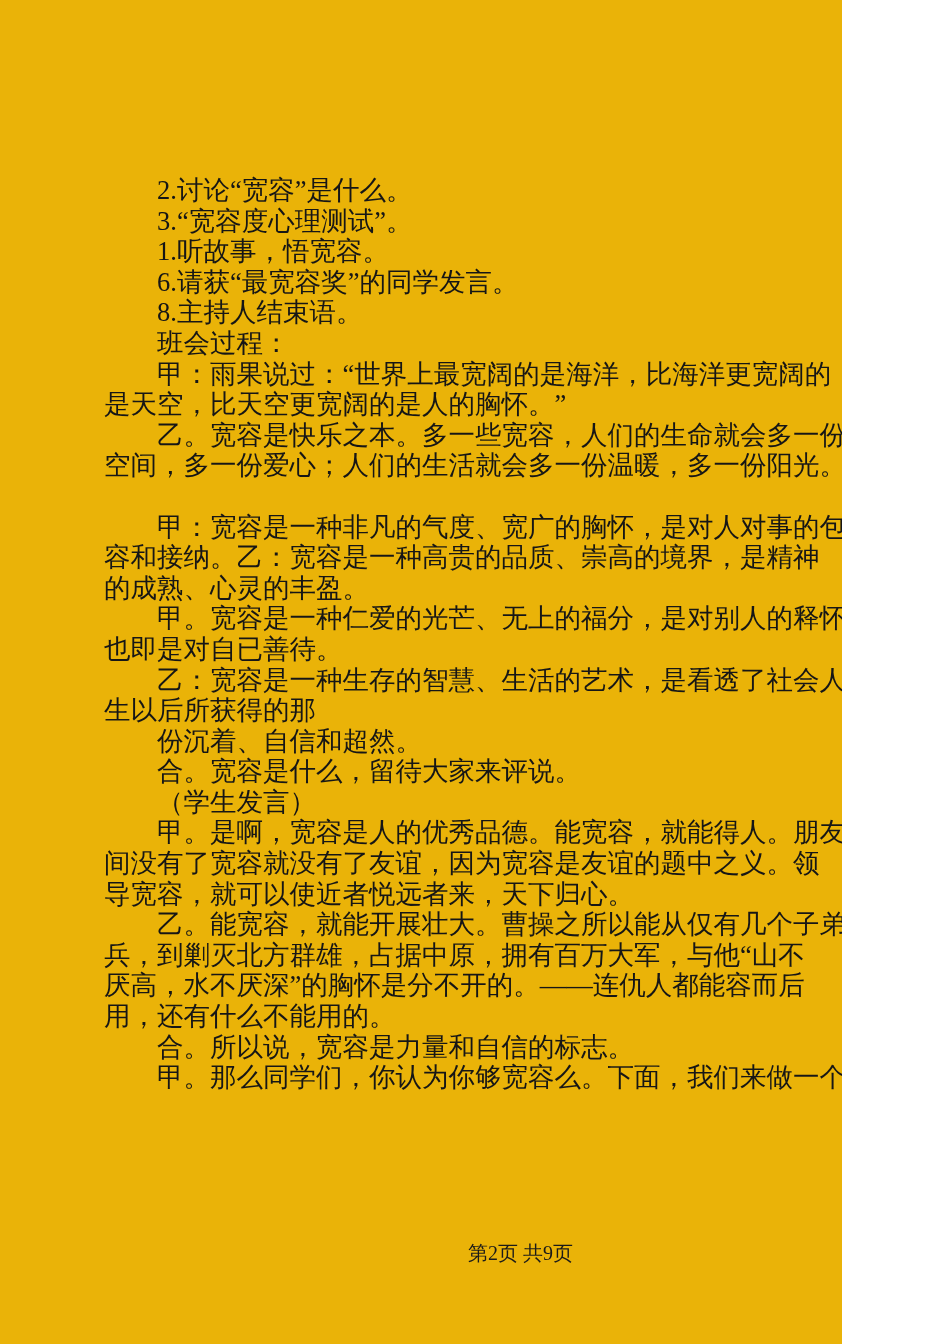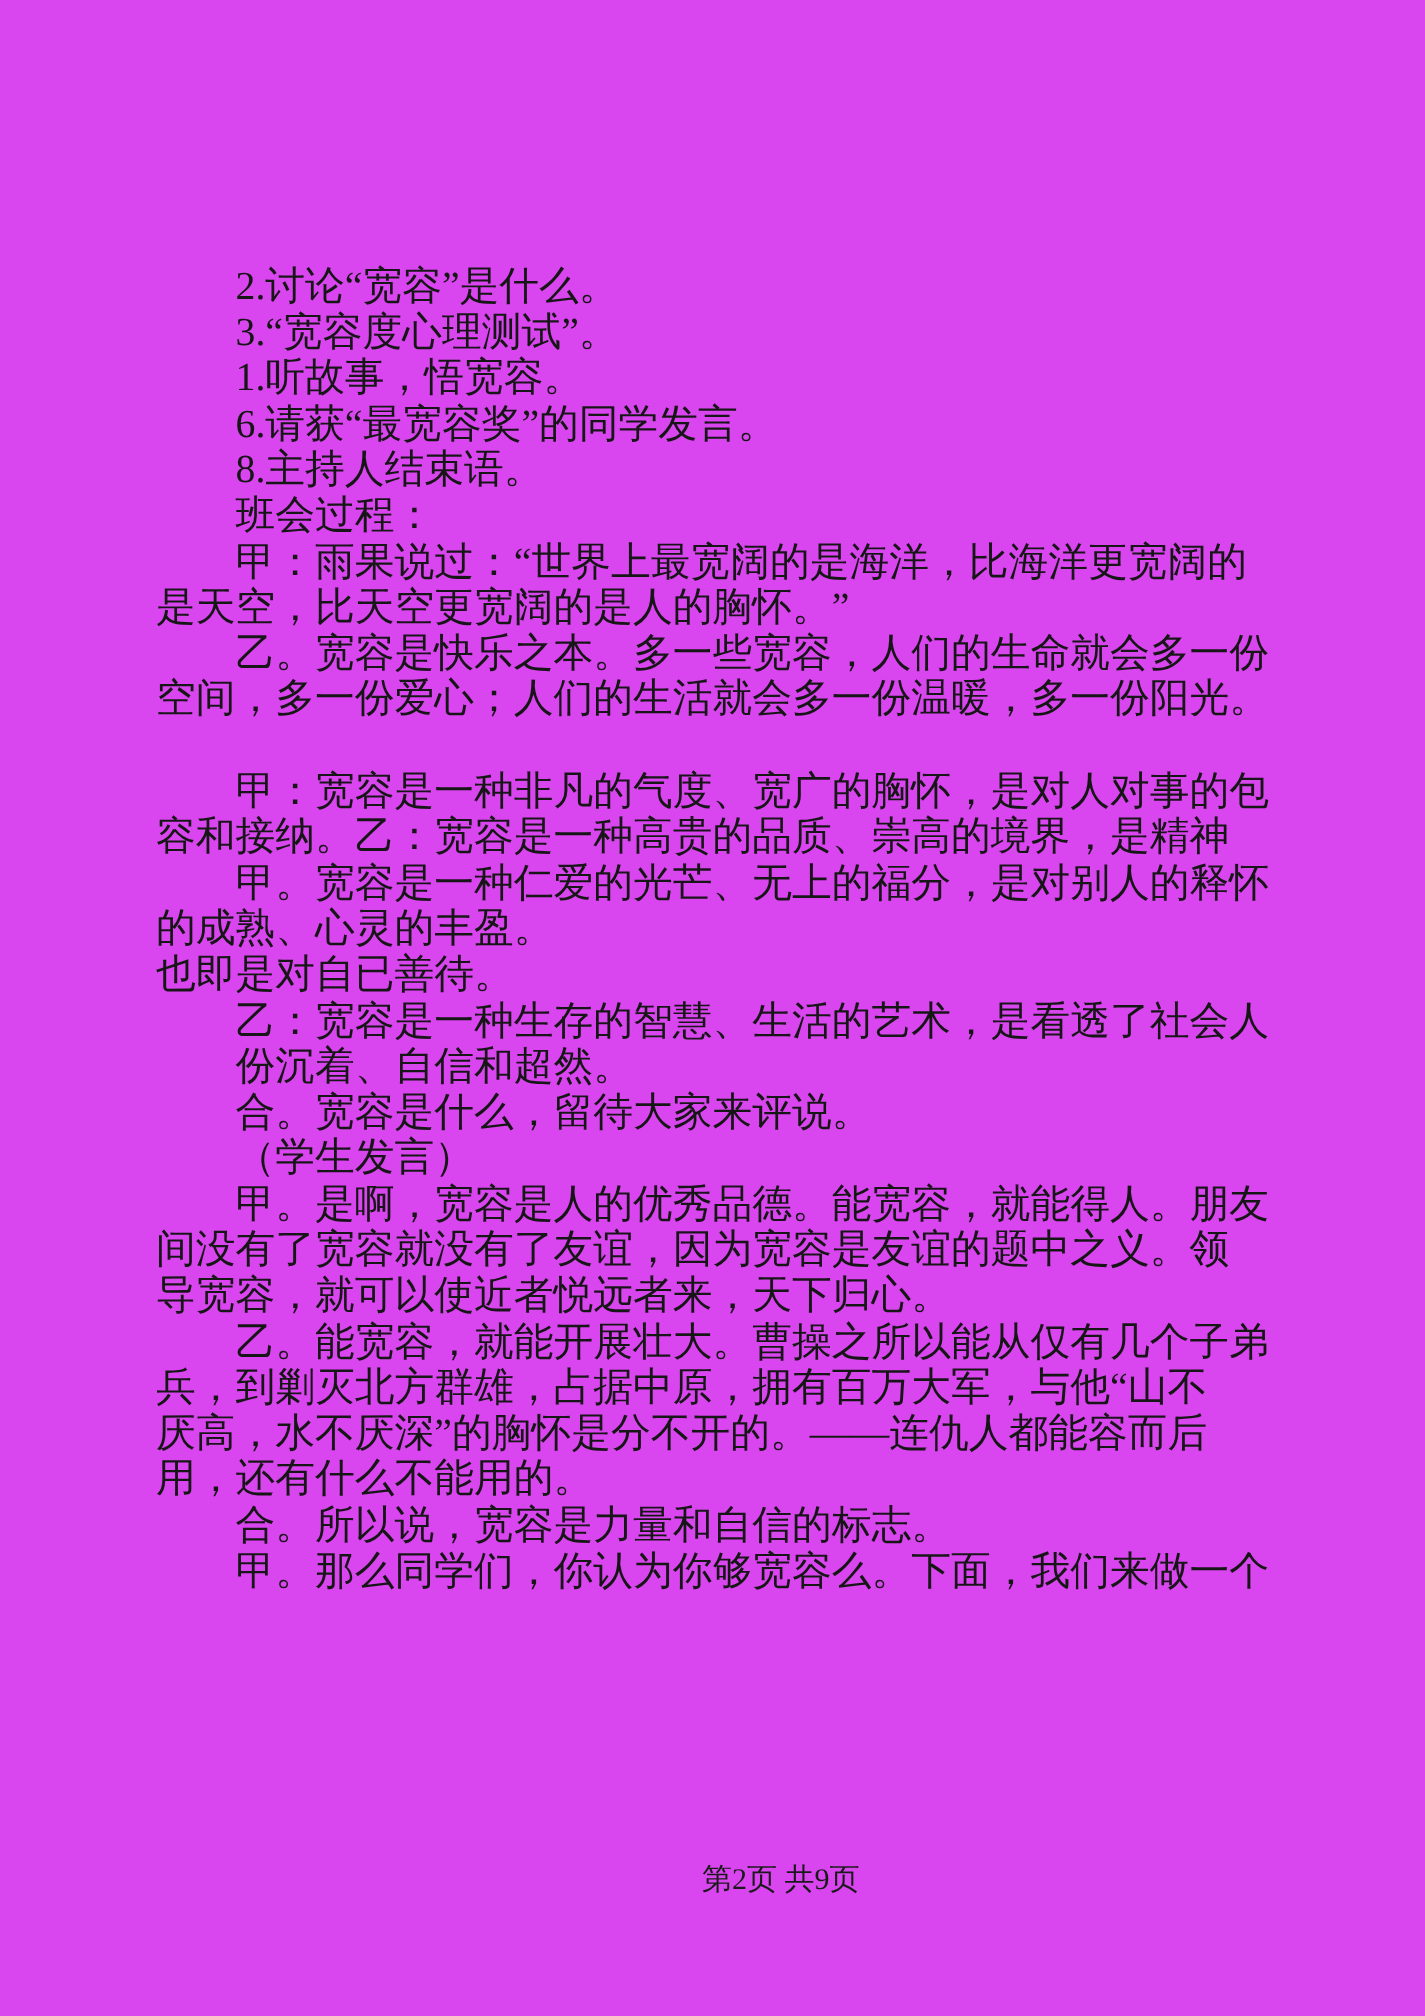--- a/index.html
+++ b/index.html
@@ -2,23 +2,23 @@
 <html><head>
 <meta charset="utf-8">
 <style>
   html, body {
     margin: 0;
     padding: 0;
     background: #ffffff;
   }
   .page {
     position: relative;
-    width: 950px;
+    width: 842px;
     height: 1344px;
-    background: #d946ef;
+    background: #eab308;
     overflow: hidden;
     font-family: "Liberation Serif", "DejaVu Serif", serif;
     color: #161616;
   }
   .body-text {
     position: absolute;
     left: 104px;
     top: 175px;
     width: 810px;
   }
@@ -57,24 +57,25 @@
       <div class="line indent">6.请获“最宽容奖”的同学发言。</div>
       <div class="line indent">8.主持人结束语。</div>
       <div class="line indent">班会过程：</div>
       <div class="line indent">甲：雨果说过：“世界上最宽阔的是海洋，比海洋更宽阔的</div>
       <div class="line">是天空，比天空更宽阔的是人的胸怀。”</div>
       <div class="line indent">乙。宽容是快乐之本。多一些宽容，人们的生命就会多一份</div>
       <div class="line">空间，多一份爱心；人们的生活就会多一份温暖，多一份阳光。</div>
       <div class="line blank"></div>
       <div class="line indent">甲：宽容是一种非凡的气度、宽广的胸怀，是对人对事的包</div>
       <div class="line">容和接纳。乙：宽容是一种高贵的品质、崇高的境界，是精神</div>
+      <div class="line">的成熟、心灵的丰盈。</div>
       <div class="line indent">甲。宽容是一种仁爱的光芒、无上的福分，是对别人的释怀</div>
-      <div class="line">的成熟、心灵的丰盈。</div>
       <div class="line">也即是对自已善待。</div>
       <div class="line indent">乙：宽容是一种生存的智慧、生活的艺术，是看透了社会人</div>
+      <div class="line">生以后所获得的那</div>
       <div class="line indent">份沉着、自信和超然。</div>
       <div class="line indent">合。宽容是什么，留待大家来评说。</div>
       <div class="line indent">（学生发言）</div>
       <div class="line indent">甲。是啊，宽容是人的优秀品德。能宽容，就能得人。朋友</div>
       <div class="line">间没有了宽容就没有了友谊，因为宽容是友谊的题中之义。领</div>
       <div class="line">导宽容，就可以使近者悦远者来，天下归心。</div>
       <div class="line indent">乙。能宽容，就能开展壮大。曹操之所以能从仅有几个子弟</div>
       <div class="line">兵，到剿灭北方群雄，占据中原，拥有百万大军，与他“山不</div>
       <div class="line">厌高，水不厌深”的胸怀是分不开的。——连仇人都能容而后</div>
       <div class="line">用，还有什么不能用的。</div>

